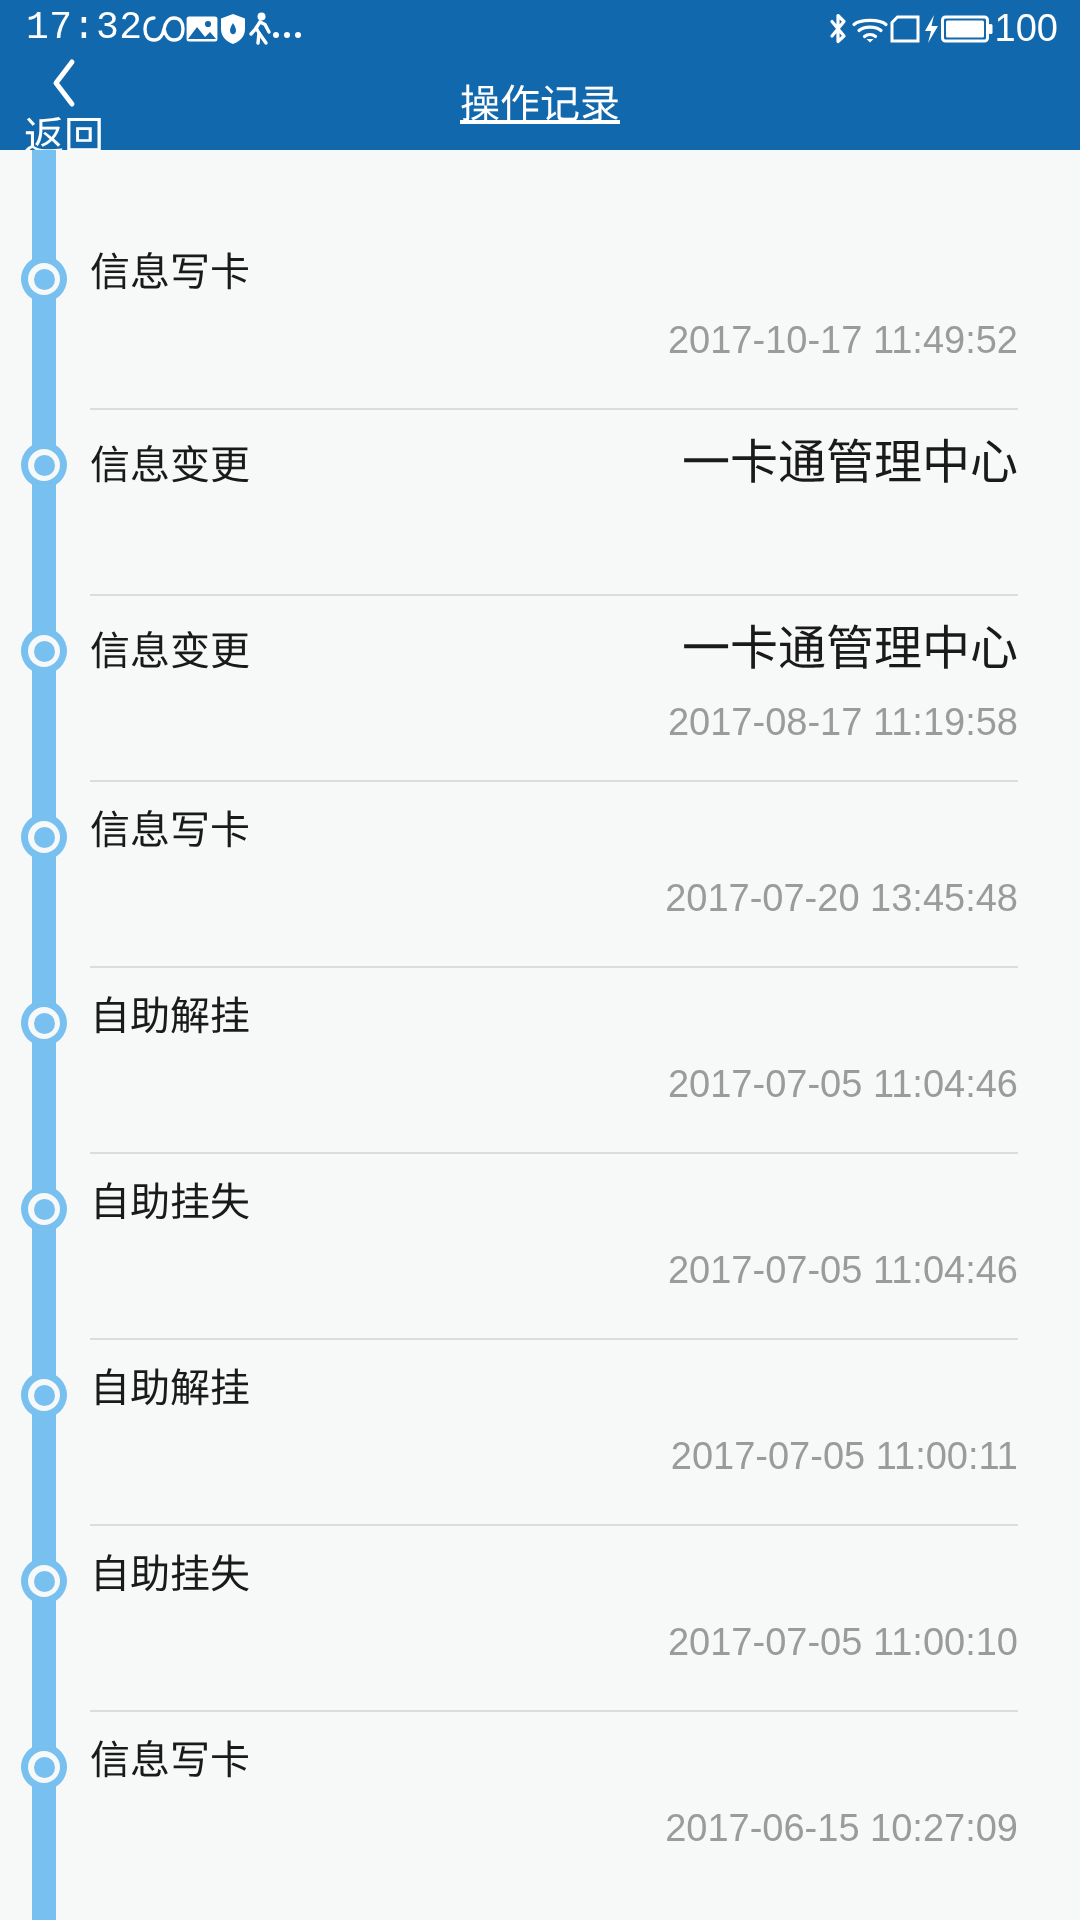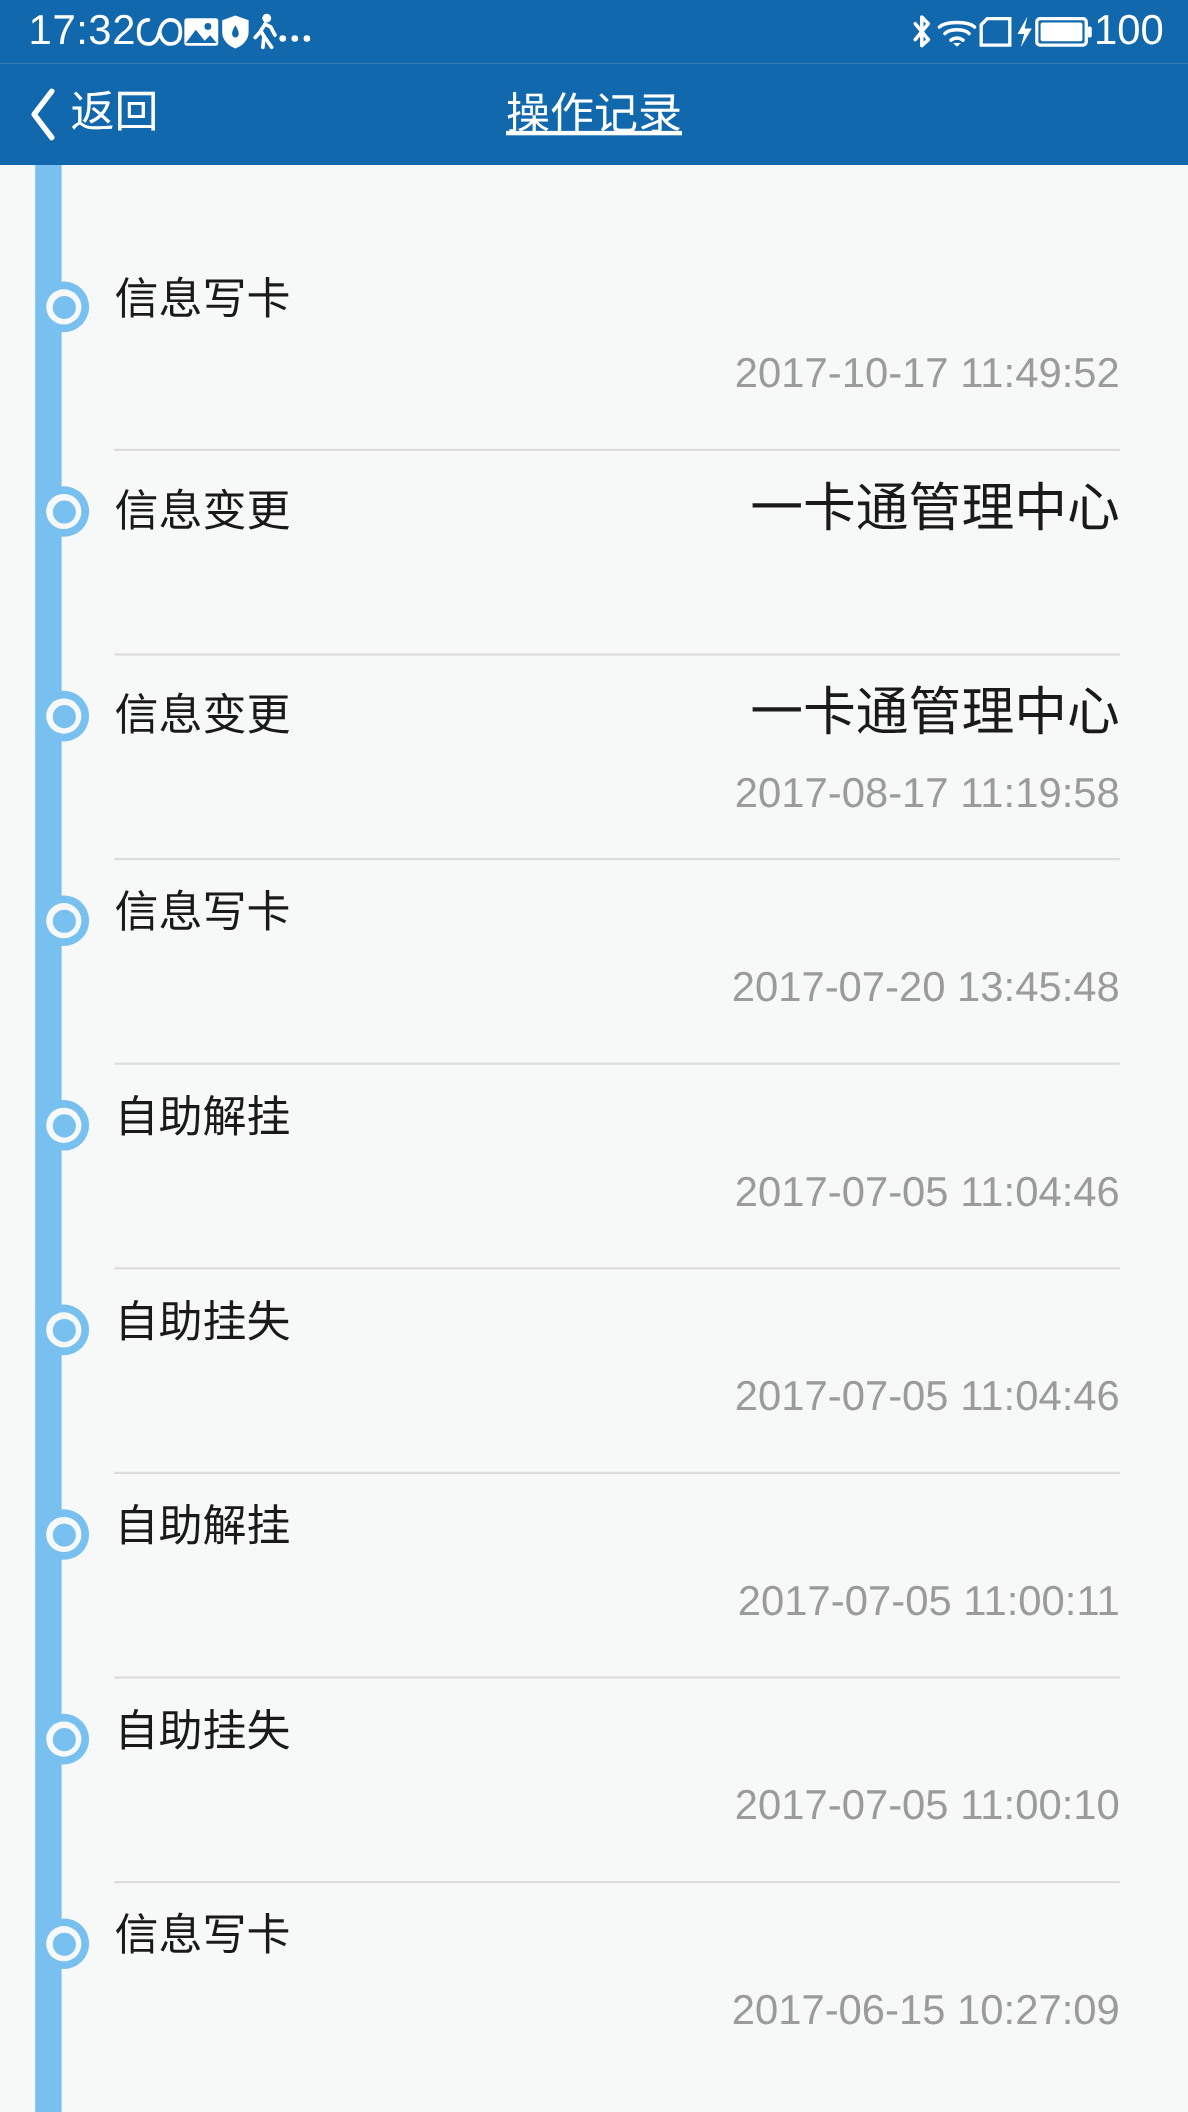--- a/index.html
+++ b/index.html
@@ -22,20 +22,21 @@
     height: 58px;
     background: #1268ac;
     display: flex;
     align-items: center;
     padding: 0 22px 0 26px;
     color: #ffffff;
   }
   #status-left {
     display: flex;
     align-items: center;
+    font-family: Liberation Mono, monospace;
   }
   #status-right {
     margin-left: auto;
     display: flex;
     align-items: center;
   }
   .clock {
     font-size: 38px;
     font-weight: 400;
     letter-spacing: 0.5px;
@@ -74,20 +75,21 @@
     display: flex;
     align-items: center;
   }
   #back-button {
     display: flex;
     align-items: center;
     gap: 10px;
     padding-left: 24px;
     height: 100%;
     cursor: pointer;
+    flex-direction: column;
   }
   #back-chevron { display: block; }
   #back-label {
     color: #ffffff;
     font-size: 40px;
     line-height: 1;
     position: relative;
     top: -2px;
   }
   #app-bar-title {
@@ -124,21 +126,20 @@
     position: relative;
     z-index: 2;
     padding-top: 72px;
   }
 
   .timeline-row {
     position: relative;
     height: 186px;
     padding-left: 90px;
     padding-right: 62px;
-    margin-left: 14px;
   }
   .timeline-row + .timeline-row::before {
     content: "";
     position: absolute;
     left: 90px;
     right: 62px;
     top: 0;
     height: 2px;
     background: #dcdcdc;
   }

